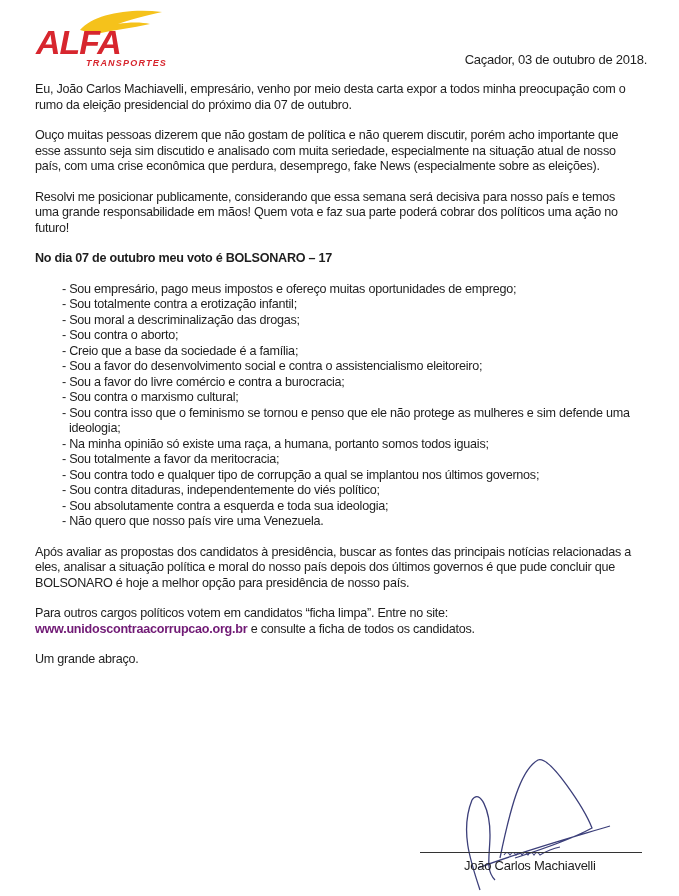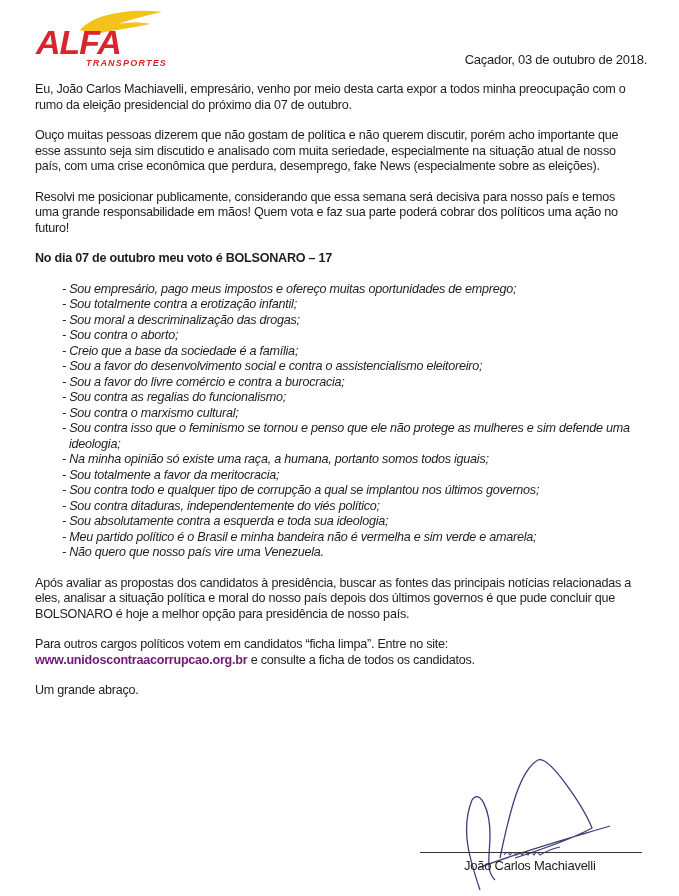--- a/index.html
+++ b/index.html
@@ -6,21 +6,21 @@
   body {
     width: 679px; height: 896px; position: relative; overflow: hidden;
     font-family: "Liberation Sans", sans-serif; color: #1e1e1e;
     font-size: 12.6px; letter-spacing: -0.25px;
   }
   .logo { position: absolute; left: 34px; top: 6px; width: 136px; height: 62px; }
   .date { position: absolute; right: 32px; top: 52px; font-size: 13px; }
   .body-text { position: absolute; left: 35px; top: 82px; width: 620px; line-height: 15.5px; }
   .para { margin: 0 16px 15px 0; }
   .bold { font-weight: bold; }
-  .list { margin: 0 0 15px 0; padding-left: 27px; list-style: none; font-style: italic; }
+  .list { margin: 0 0 15px 0; padding-left: 27px; list-style: none; }
   .list li { padding-left: 7px; text-indent: -7px; }
   .link { color: #701a75; font-weight: bold; text-decoration: none; }
   .sig-area { position: absolute; left: 420px; top: 740px; width: 240px; height: 156px; }
   .sig-line { position: absolute; left: 420px; top: 852px; width: 222px; height: 1px; background: #333; }
   .sig-name { position: absolute; left: 464px; top: 858px; font-size: 13px; text-align: center; }
 </style>
 </head>
 <body>
 
 <svg class="logo" viewBox="0 0 136 62">
@@ -37,29 +37,27 @@
   <p class="para">Resolvi me posicionar publicamente, considerando que essa semana será decisiva para nosso país e temos uma grande responsabilidade em mãos! Quem vota e faz sua parte poderá cobrar dos políticos uma ação no futuro!</p>
   <p class="para bold">No dia 07 de outubro meu voto é BOLSONARO – 17</p>
   <ul class="list">
     <li>- Sou empresário, pago meus impostos e ofereço muitas oportunidades de emprego;</li>
     <li>- Sou totalmente contra a erotização infantil;</li>
     <li>- Sou moral a descriminalização das drogas;</li>
     <li>- Sou contra o aborto;</li>
     <li>- Creio que a base da sociedade é a família;</li>
     <li>- Sou a favor do desenvolvimento social e contra o assistencialismo eleitoreiro;</li>
     <li>- Sou a favor do livre comércio e contra a burocracia;</li>
-    <li>- Sou contra as regalias do funcionalismo;</li>
     <li>- Sou contra o marxismo cultural;</li>
     <li>- Sou contra isso que o feminismo se tornou e penso que ele não protege as mulheres e sim defende uma ideologia;</li>
     <li>- Na minha opinião só existe uma raça, a humana, portanto somos todos iguais;</li>
     <li>- Sou totalmente a favor da meritocracia;</li>
     <li>- Sou contra todo e qualquer tipo de corrupção a qual se implantou nos últimos governos;</li>
     <li>- Sou contra ditaduras, independentemente do viés político;</li>
     <li>- Sou absolutamente contra a esquerda e toda sua ideologia;</li>
-    <li>- Meu partido político é o Brasil e minha bandeira não é vermelha e sim verde e amarela;</li>
     <li>- Não quero que nosso país vire uma Venezuela.</li>
   </ul>
   <p class="para">Após avaliar as propostas dos candidatos à presidência, buscar as fontes das principais notícias relacionadas a eles, analisar a situação política e moral do nosso país depois dos últimos governos é que pude concluir que BOLSONARO é hoje a melhor opção para presidência de nosso país.</p>
   <p class="para">
     <span>Para outros cargos políticos votem em candidatos “ficha limpa”. Entre no site:</span><br>
     <a class="link" href="#">www.unidoscontraacorrupcao.org.br</a><span> e consulte a ficha de todos os candidatos.</span>
   </p>
   <p class="para">Um grande abraço.</p>
 </div>
 

